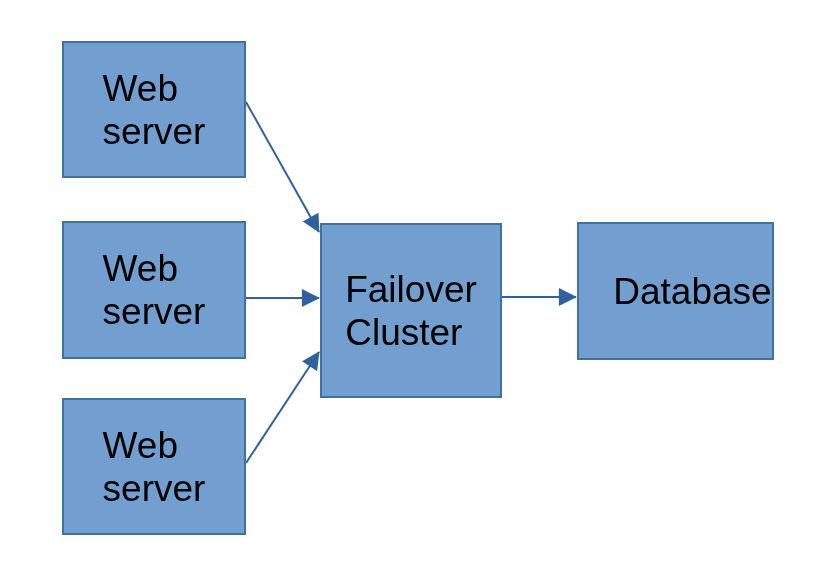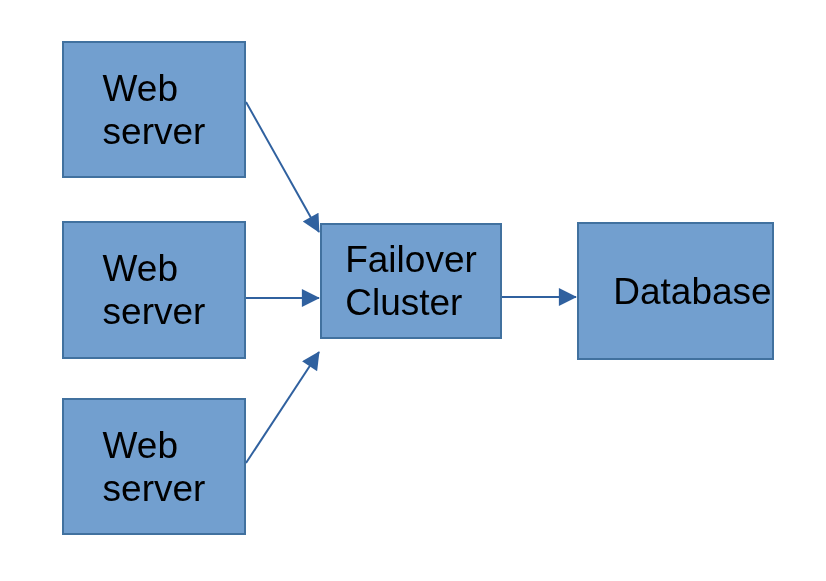--- a/index.html
+++ b/index.html
@@ -47,21 +47,21 @@
     justify-content: center;
     text-align: left;
     color: var(--text);
     font-size: 37px;
     line-height: 43px;
     white-space: pre-line;
   }
   .node-web1     { left: 62px;  top: 41px;  width: 184px; height: 137px; }
   .node-web2     { left: 62px;  top: 221px; width: 184px; height: 138px; }
   .node-web3     { left: 62px;  top: 398px; width: 184px; height: 137px; }
-  .node-failover { left: 320px; top: 223px; width: 182px; height: 116px; }
+  .node-failover { left: 320px; top: 223px; width: 182px; height: 175px; }
   .node-database { left: 577px; top: 222px; width: 197px; height: 138px; padding-left: 34px; }
 </style>
 </head>
 <body>
 
 <div class="canvas">
 
   <svg class="edges-layer" width="826" height="581" viewBox="0 0 826 581" xmlns="http://www.w3.org/2000/svg">
     <defs>
       <marker id="ah" viewBox="0 0 10 10" refX="9.5" refY="5" markerWidth="12" markerHeight="9" orient="auto">

